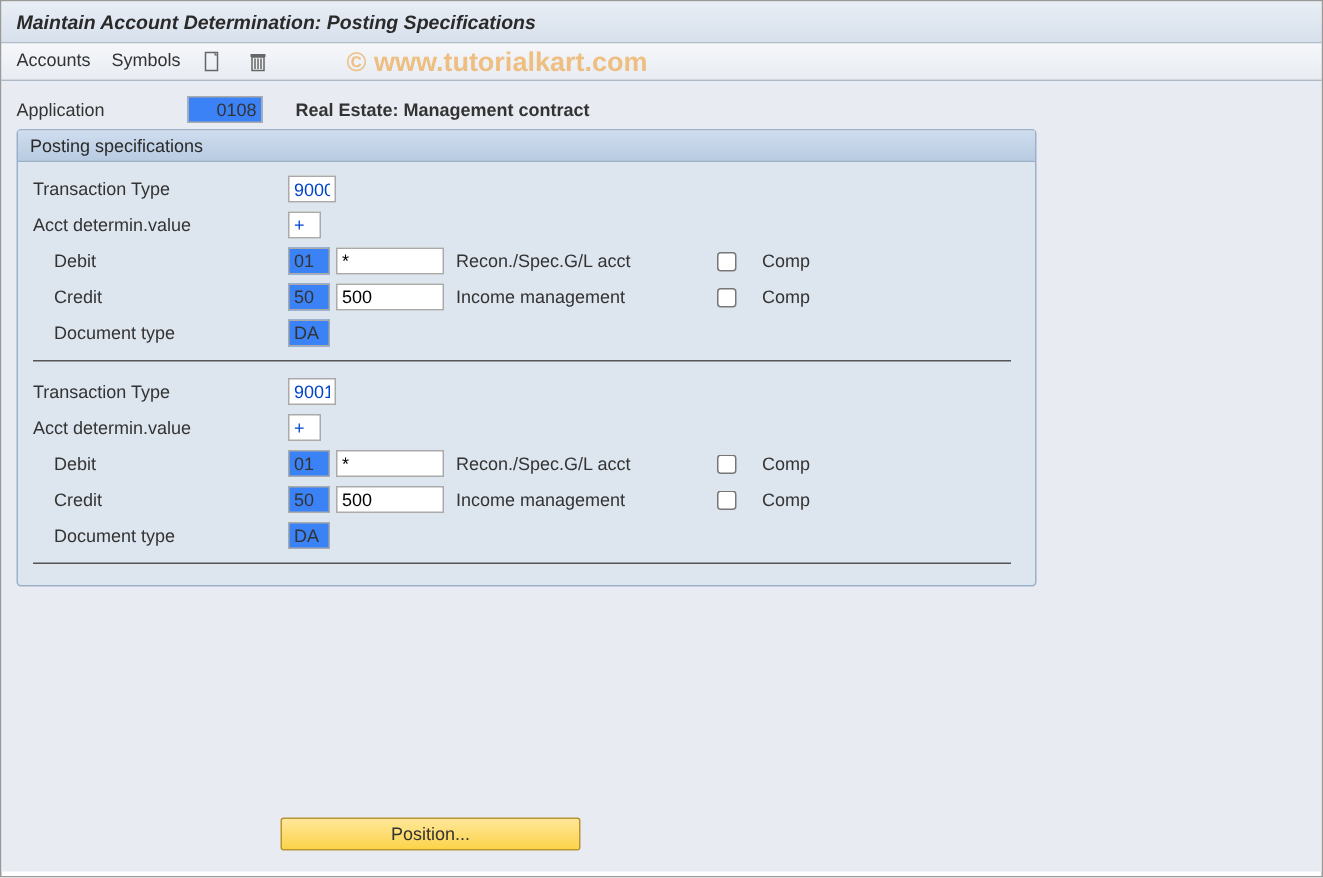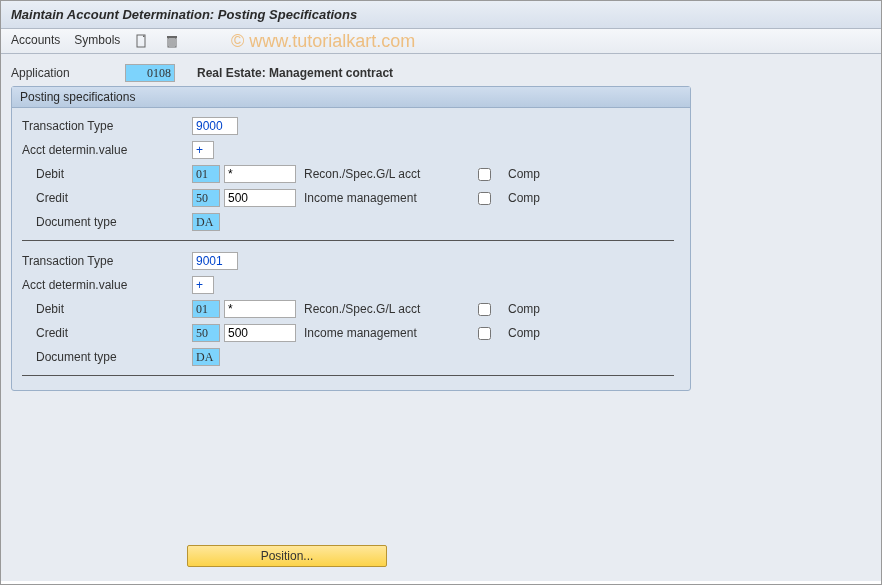--- a/index.html
+++ b/index.html
@@ -38,21 +38,21 @@
   .icon-btn {
     width: 16px; height: 16px;
     display:inline-flex; align-items:center; justify-content:center;
     cursor:pointer;
   }
   .watermark {
     position:absolute;
     left: 230px; top: 2px;
     color: rgba(238,174,90,0.75);
     font-size: 18px;
-    font-weight: normal;
+    font-weight: bold;
     pointer-events:none;
   }
   .content {
     background: #e8ecf2;
     height: calc(100% - 56px);
     padding: 10px 10px 0 10px;
     position:relative;
   }
   .app-row {
     display:flex; align-items:center; gap:4px; margin-bottom:4px;
@@ -83,23 +83,23 @@
   .spec-block { margin-bottom:6px; }
   .field-row {
     display:flex; align-items:center; height:24px;
   }
   .field-label { width:170px; }
   .indent .field-label { padding-left:14px; width:170px; }
   input.txt {
     border:1px solid #aaa; background:#fff; padding:1px 3px;
     font-family:inherit; font-size:12px; height:18px;
   }
-  input.txt.ro { background:#7dd3fc; color:#333;font-family:Liberation Serif, serif; }
+  input.txt.ro { background:#3b82f6; color:#333; }
   input.txt.blue { color:#0044cc; }
-  .w-code { width:46px; }
+  .w-code { width:32px; }
   .w-pk   { width:28px; }
   .w-sym  { width:72px; }
   .gldesc { margin-left:8px; width:150px; }
   .comp   { margin-left:20px; display:inline-flex; align-items:center; gap:14px; }
   .hr {
     border:0; border-top:1px solid #555; margin:6px 0 8px 0;
     width: calc(100% - 6px);
   }
   .position-btn {
     position:absolute;

